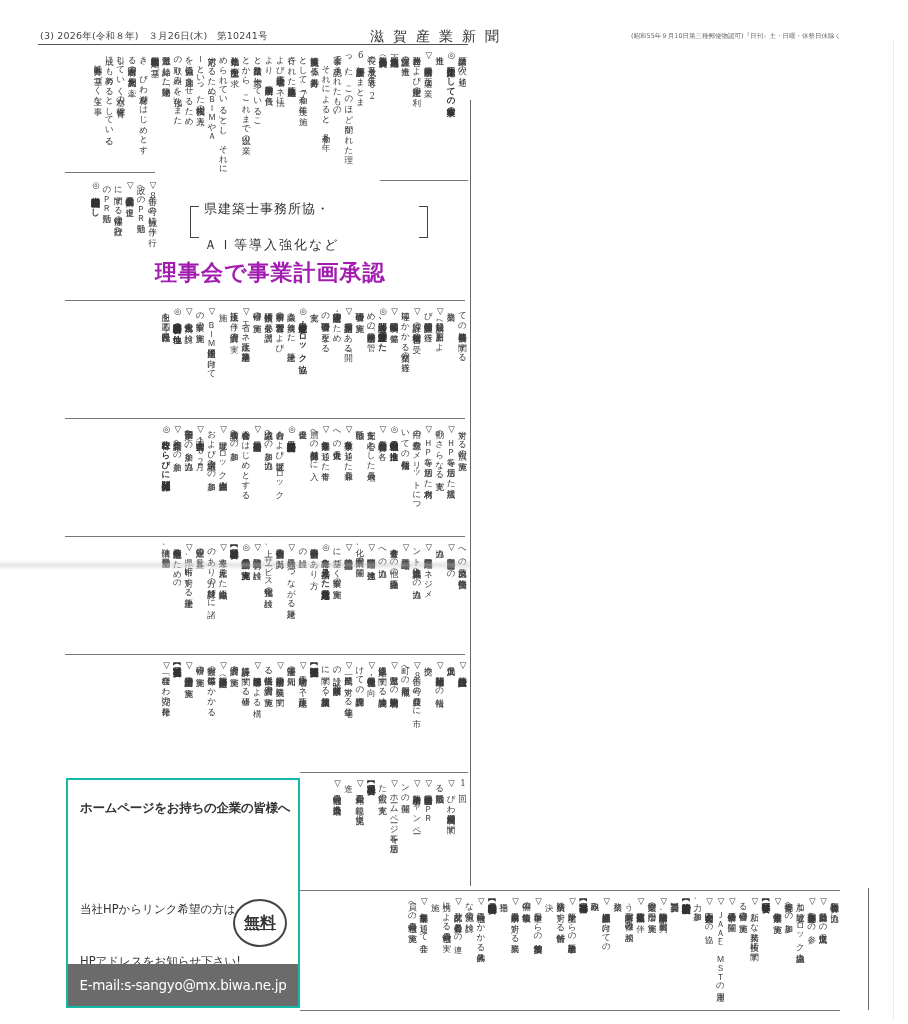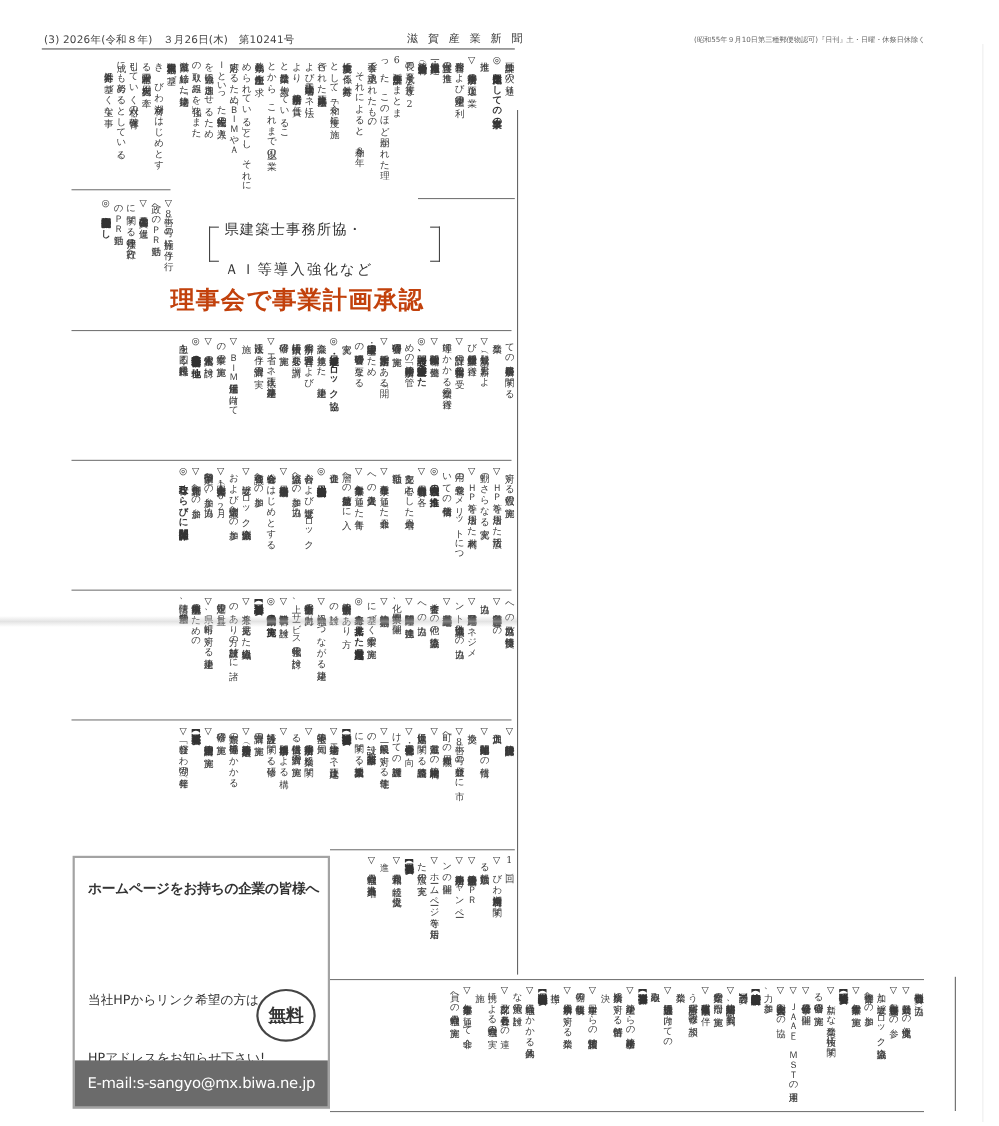--- a/index.html
+++ b/index.html
@@ -2,48 +2,48 @@
 <html><head>
 <meta charset="utf-8">
 <style>
   html, body { margin: 0; padding: 0; }
   body {
     width: 908px; height: 1024px; background: #ffffff; position: relative; overflow: hidden;
     font-family: "DejaVu Serif", "Liberation Serif", serif; color: #3a3a3a;
   }
   .masthead { position: absolute; left: 40px; top: 30px; width: 860px; height: 14px; }
   .masthead .left { position: absolute; left: 0; top: 0; font-size: 9.5px; color: #444; letter-spacing: 0.2px; font-family: "DejaVu Sans", sans-serif; }
-  .masthead .paper { position: absolute; left: 330px; top: -2px; font-size: 10px; color: #333; letter-spacing: 9px; }
+  .masthead .paper { position: absolute; left: 330px; top: -2px; font-size: 14px; color: #333; letter-spacing: 9px; }
   .masthead .reg { position: absolute; left: 550px; top: 2px; font-size: 6.5px; color: #666; font-family: "DejaVu Sans", sans-serif; padding-left: 41px; }
   .masthead-rule { position: absolute; left: 38px; top: 44px; width: 430px; height: 1px; background: #555; }
 
   .vcol {
     position: absolute; writing-mode: vertical-rl; text-orientation: upright;
     font-size: 8.6px; line-height: 11.4px; letter-spacing: 0.2px; color: #3b3b3b;
     white-space: pre; overflow: hidden;
   }
   .vcol .b { font-weight: bold; font-family: "DejaVu Sans", sans-serif; color: #333; }
   .hrule { position: absolute; height: 1px; background: #777; }
   .vrule { position: absolute; width: 1px; background: #666; }
 
   .subhead {
     position: absolute; left: 190px; top: 200px; width: 210px; height: 46px;
-    font-family: "DejaVu Sans", sans-serif; color: #333;
+    font-family: "DejaVu Sans", sans-serif; color: #333; padding-left: 28px;
   }
   .subhead .l1 { position: absolute; left: 14px; top: 0; font-size: 13px; letter-spacing: 1px; }
   .subhead .l2 { position: absolute; left: 14px; top: 36px; font-size: 13px; letter-spacing: 2px; }
   .bracket-l { position: absolute; left: 0; top: 6px; width: 8px; height: 30px; border-left: 1px solid #444; border-top: 1px solid #444; border-bottom: 1px solid #444; }
   .bracket-r { position: absolute; right: 0; top: 6px; width: 8px; height: 30px; border-right: 1px solid #444; border-top: 1px solid #444; border-bottom: 1px solid #444; }
   .headline {
-    position: absolute; left: 155px; top: 258px; font-size: 22px; font-weight: bold; color: #c2410c; letter-spacing: 1px;
+    position: absolute; left: 155px; top: 258px; font-size: 22px; font-weight: bold; color: #a21caf; letter-spacing: 1px;
   }
 
   .ad {
     position: absolute; left: 66px; top: 778px; width: 230px; height: 226px;
-    border: 2px solid #a3a3a3; background: #fff; font-family: "DejaVu Sans", sans-serif;
+    border: 2px solid #14b8a6; background: #fff; font-family: "DejaVu Sans", sans-serif;
   }
   .ad .tag { position: absolute; left: 12px; top: 20px; font-size: 12.5px; font-weight: bold; color: #333; letter-spacing: -0.3px; }
   .ad .big {
     position: absolute; left: 8px; top: 50px; width: 212px; height: 56px;
     font-size: 33px; font-weight: bold; color: #fff; letter-spacing: -1px; line-height: 56px; text-align: center;
     text-shadow: 0 0 2px #333, 1px 1px 0 #333, -1px -1px 0 #333, 1px -1px 0 #333, -1px 1px 0 #333, 2px 2px 0 #444;
   }
   .ad .l3 { position: absolute; left: 12px; top: 122px; font-size: 11.5px; color: #333; }
   .ad .l4 { position: absolute; left: 12px; top: 146px; font-size: 11.5px; color: #333; margin-top: 28px; }
   .ad .free {

